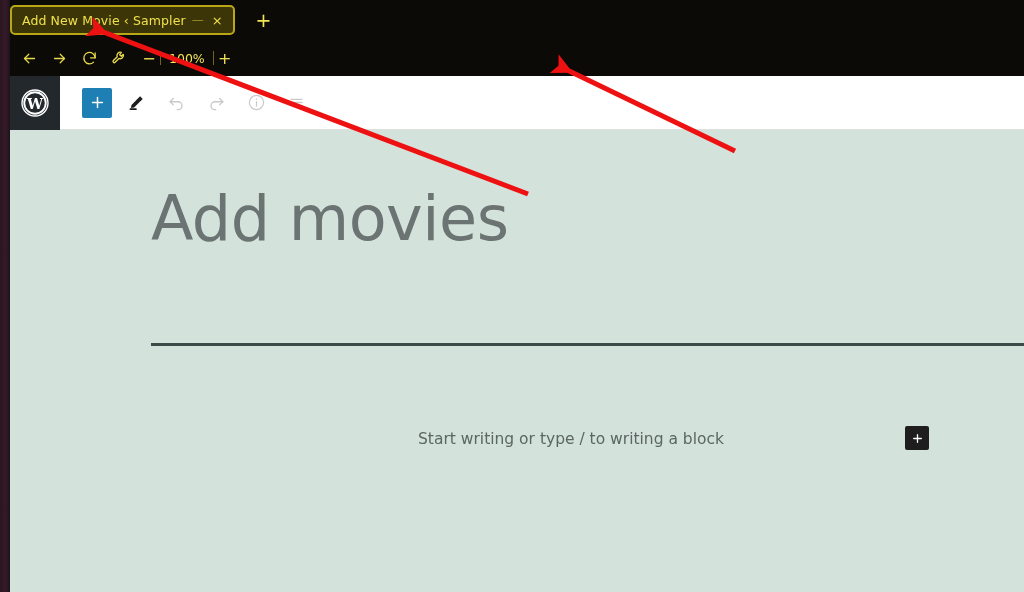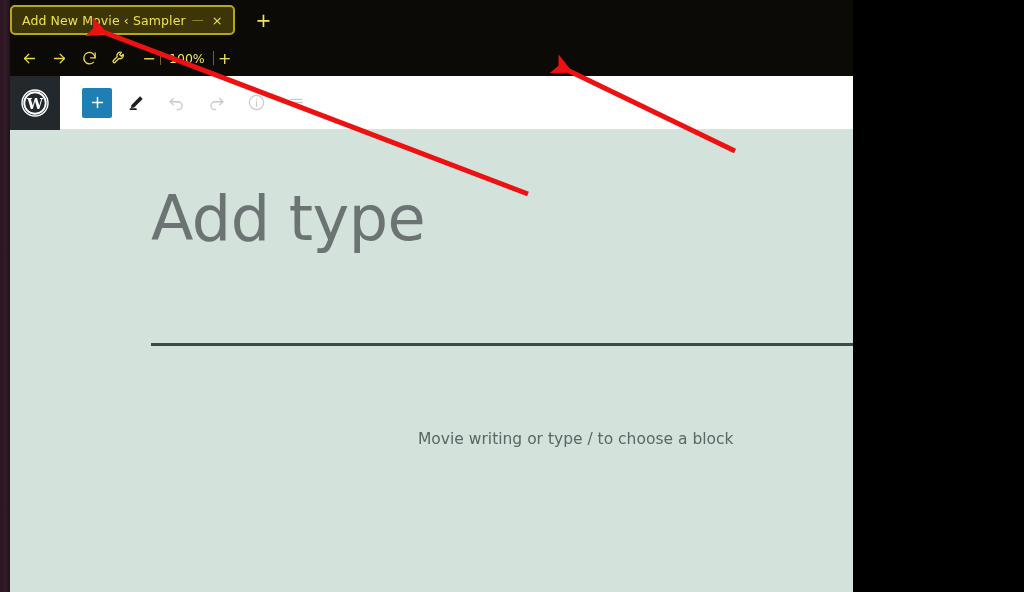--- a/index.html
+++ b/index.html
@@ -4,21 +4,21 @@
 <title>Add New Movie ‹ Sampler</title>
 <style>
   * { margin:0; padding:0; box-sizing:border-box; }
   html, body {
     width:1024px; height:592px;
     overflow:hidden;
     background:#000;
     font-family:"DejaVu Sans", sans-serif;
   }
 
-  #app { position:relative; width:853px; height:592px; overflow:hidden; }
+  #app { position:relative; width:1024px; height:592px; overflow:hidden; }
 
   
   .edge-strip {
     position:absolute; left:0; top:0;
     width:10px; height:592px;
     background:linear-gradient(to right,#2a1520 0%,#341a28 55%,#20121a 100%);
     z-index:40;
   }
 
   
@@ -327,26 +327,26 @@
           <line x1="8" y1="12" x2="19" y2="12"></line>
           <line x1="11" y1="16" x2="19" y2="16"></line>
         </svg>
       </div>
 
     </div>
   </div>
 
   <div class="editor-canvas">
 
-    <div class="post-title">Add type</div>
+    <div class="post-title">Add movies</div>
 
     <div class="title-rule"></div>
 
     <div class="block-placeholder-row">
-      <div class="block-placeholder-text">Movie writing or type / to choose a block</div>
+      <div class="block-placeholder-text">Start writing or type / to writing a block</div>
     </div>
 
     <div class="block-inserter">
       <svg width="13" height="13" viewBox="0 0 24 24" fill="none" stroke="#ffffff" stroke-width="2.4" stroke-linecap="round">
         <line x1="12" y1="5" x2="12" y2="19"></line>
         <line x1="5" y1="12" x2="19" y2="12"></line>
       </svg>
     </div>
 
   </div>

